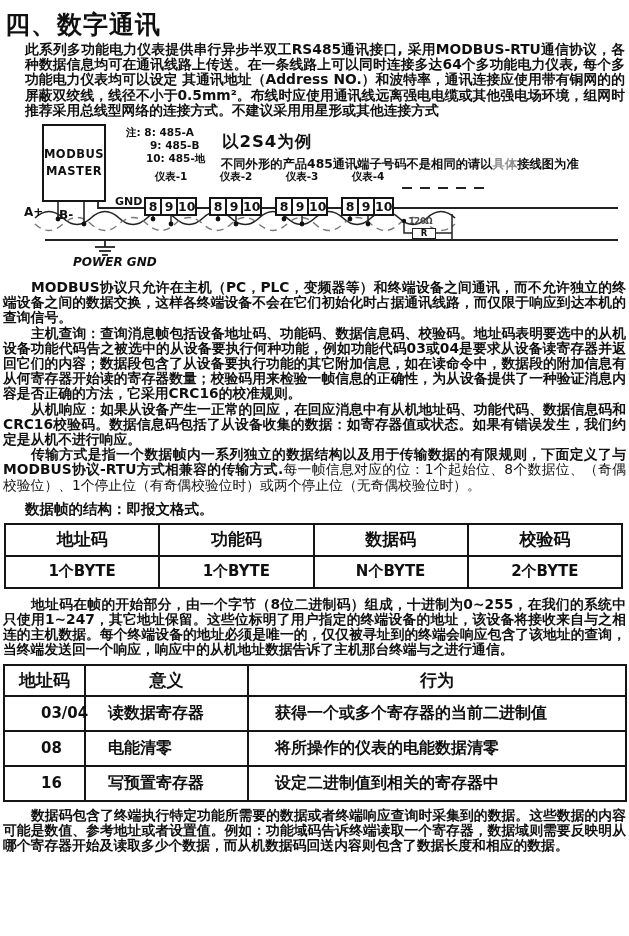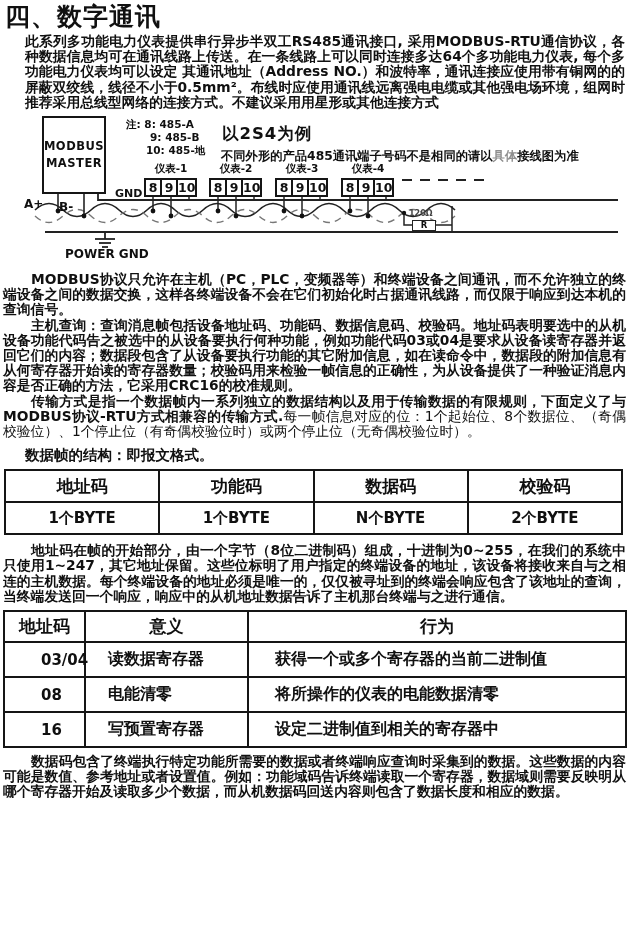--- a/index.html
+++ b/index.html
@@ -3,21 +3,21 @@
 <meta charset="utf-8">
 <style>
   html,body{margin:0;padding:0;background:#fff;}
   .page{
     position:relative;width:629px;height:936px;overflow:hidden;
     background:#fff;color:#101010;
     font-family:"DejaVu Sans","Liberation Sans",sans-serif;
     font-weight:bold;
   }
   .title{
-    margin:2px 0 2px 5px;font-size:25px;line-height:30px;letter-spacing:1px;
+    margin:10px 0 2px 5px;font-size:25px;line-height:30px;letter-spacing:1px;
   }
   .intro{
     margin:2px 4px 0 25px;font-size:13.8px;line-height:15.2px;text-align:justify;
   }
   .para{
     margin:0 3px;font-size:13.8px;line-height:15.2px;text-indent:28px;text-align:justify;
   }
   .para-group{margin-top:8px;}
   .regular-weight{font-weight:normal;}
   .gray{color:#8e8e8e;}
@@ -32,32 +32,32 @@
     border:2px solid #151515;display:flex;flex-direction:column;
     align-items:center;justify-content:center;
     font-size:11.5px;line-height:17px;letter-spacing:.5px;text-align:center;background:#fff;
   }
   .notes{position:absolute;left:126px;top:6px;font-size:10.5px;line-height:13px;}
   .notes .n2{margin-left:24px;}
   .notes .n3{margin-left:20px;}
   .example-title{position:absolute;left:222px;top:11px;font-size:16.5px;letter-spacing:1px;}
   .warning{position:absolute;left:221px;top:36px;font-size:12.3px;white-space:nowrap;}
   .meter{position:absolute;top:51px;width:54px;}
-  .meter-label{font-size:10.5px;text-align:center;line-height:11px;margin-bottom:4px;}
+  .meter-label{font-size:10.5px;text-align:center;line-height:11px;margin-bottom:15px;}
   .cells{display:flex;}
   .cell{
     width:14px;height:15px;border:2px solid #151515;margin-right:-2px;
     font-size:12.5px;line-height:15px;text-align:center;background:#fff;
   }
   .cell.wide{width:17px;}
   .lbl{position:absolute;font-size:12px;line-height:12px;}
   .lbl-aplus{left:24px;top:86px;}
   .lbl-bminus{left:59px;top:89px;}
   .lbl-gnd{left:115px;top:76px;font-size:11px;}
-  .lbl-powergnd{left:65px;top:136px;}
+  .lbl-powergnd{left:73px;top:136px;font-style:italic;}
   .resistor-box{
     position:absolute;left:412px;top:108px;width:22px;height:9px;
     border:1.5px solid #222;background:#fff;font-size:8.5px;line-height:9px;text-align:center;
   }
   .resistor-value{position:absolute;left:409px;top:97px;font-size:8px;line-height:9px;color:#444;}
   
   table{border-collapse:collapse;background:#0ea5e9;}
   td,th{border:2px solid #151515;padding:0;background:#fff;}
   .table1{width:619px;margin:4px 0 8px 4px;table-layout:fixed;}
   .table1 th{height:30px;font-size:17px;text-align:center;font-weight:bold;}
@@ -201,20 +201,21 @@
     <span class="lbl lbl-bminus">B-</span>
     <span class="lbl lbl-gnd">GND</span>
     <span class="lbl lbl-powergnd">POWER GND</span>
     <span class="resistor-value">120Ω</span>
     <div class="resistor-box">R</div>
   </div>
 
   <div class="para-group">
     <p class="para">MODBUS协议只允许在主机（PC，PLC，变频器等）和终端设备之间通讯，而不允许独立的终端设备之间的数据交换，这样各终端设备不会在它们初始化时占据通讯线路，而仅限于响应到达本机的查询信号。</p>
     <p class="para">主机查询：查询消息帧包括设备地址码、功能码、数据信息码、校验码。地址码表明要选中的从机设备功能代码告之被选中的从设备要执行何种功能，例如功能代码03或04是要求从设备读寄存器并返回它们的内容；数据段包含了从设备要执行功能的其它附加信息，如在读命令中，数据段的附加信息有从何寄存器开始读的寄存器数量；校验码用来检验一帧信息的正确性，为从设备提供了一种验证消息内容是否正确的方法，它采用CRC16的校准规则。</p>
+    <p class="para">从机响应：如果从设备产生一正常的回应，在回应消息中有从机地址码、功能代码、数据信息码和CRC16校验码。数据信息码包括了从设备收集的数据：如寄存器值或状态。如果有错误发生，我们约定是从机不进行响应。</p>
     <p class="para"><span>传输方式是指一个数据帧内一系列独立的数据结构以及用于传输数据的有限规则，下面定义了与MODBUS协议-RTU方式相兼容的传输方式.</span><span class="regular-weight">每一帧信息对应的位：1个起始位、8个数据位、（奇偶校验位）、1个停止位（有奇偶校验位时）或两个停止位（无奇偶校验位时）。</span></p>
   </div>
 
   <div class="section-heading">数据帧的结构：即报文格式。</div>
 
   <table class="table1">
     <tbody>
         <tr>
       <th>地址码</th>
       <th>功能码</th>

